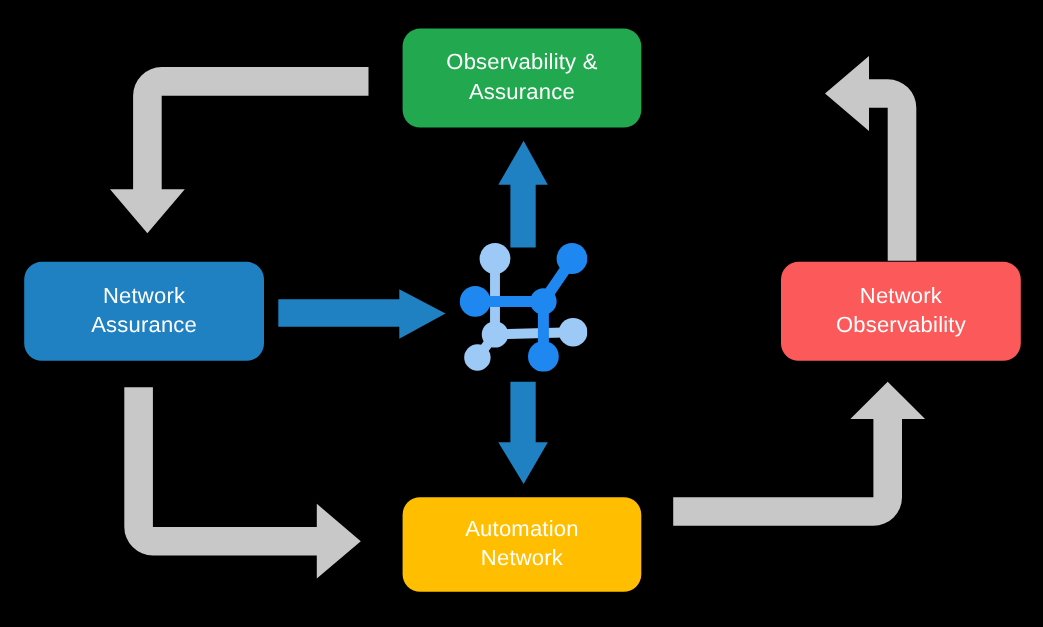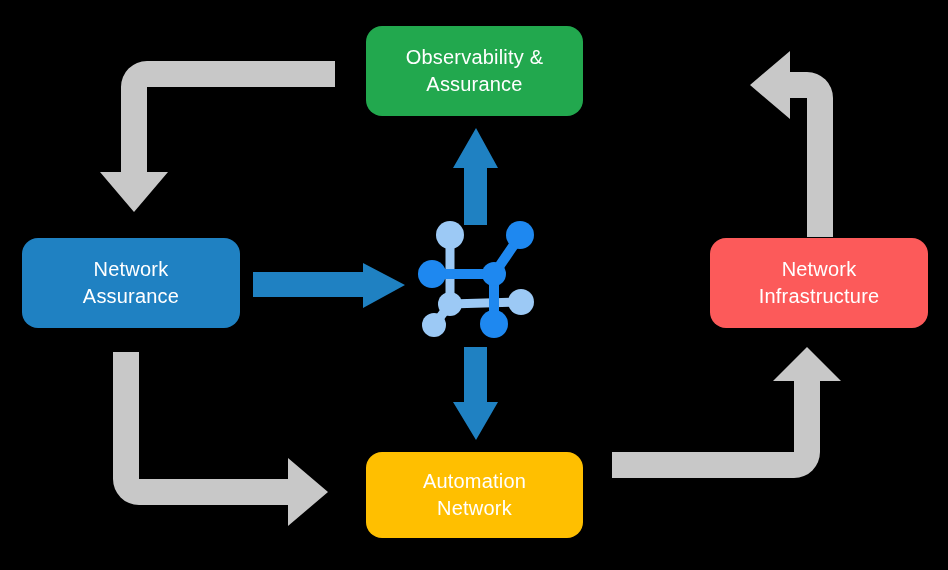--- a/index.html
+++ b/index.html
@@ -156,21 +156,21 @@
   <div class="node-box" id="box-operations" style="background: rgb(31, 129, 194); color: rgb(255, 255, 255);">
     <div>
       <span>Network</span>
       <span>Assurance</span>
     </div>
   </div>
 
   <div class="node-box" id="box-infrastructure" style="background: rgb(252, 90, 90); color: rgb(255, 255, 255);">
     <div>
       <span>Network</span>
-      <span>Infrastructure</span>
+      <span>Observability</span>
     </div>
   </div>
 
   <div class="node-box" id="box-automation" style="background: rgb(255, 191, 0); color: rgb(255, 255, 255);">
     <div>
       <span>Automation</span>
       <span>Network</span>
     </div>
   </div>
 

